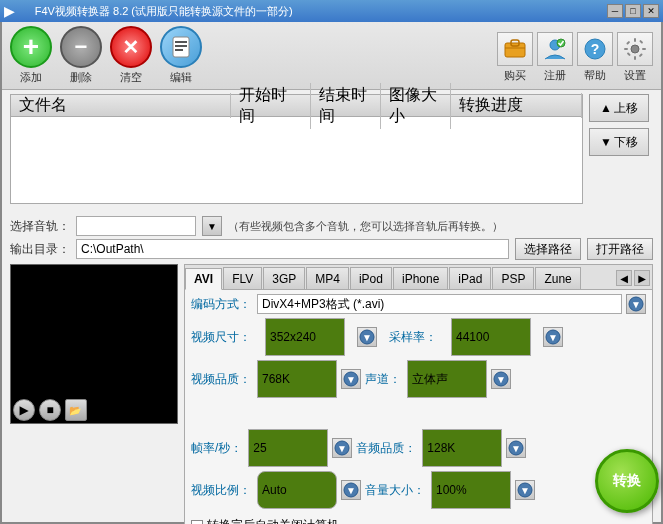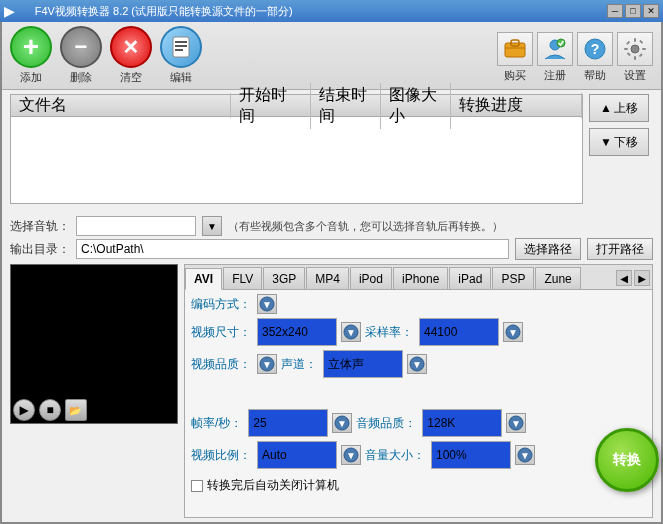--- a/index.html
+++ b/index.html
@@ -179,21 +179,21 @@
       font-weight: bold;
     }
     .tab-nav-btn {
       width: 16px; height: 16px; background: #d0d0d0; border: 1px solid #aaa;
       display: flex; align-items: center; justify-content: center; cursor: pointer;
       font-size: 10px; margin-left: auto; align-self: center;
     }
     .tabs-arrows { display: flex; gap: 2px; margin-left: auto; align-self: center; margin-right: 2px; }
     .setting-label { font-size: 12px; color: #0369a1; white-space: nowrap; padding-right: 2px; }
     .setting-value {
-      background: #1d4ed8; border: 1px solid #aaa; height: 28px;
+      background: #4d7c0f; border: 1px solid #aaa; height: 38px;
       display: flex; align-items: center; padding: 0 4px; font-size: 12px; min-width: 80px;
     }
     .spin-btn {
       width: 20px; height: 20px; background: linear-gradient(to bottom, #e8e8e8, #c8c8c8);
       border: 1px solid #999; display: flex; align-items: center; justify-content: center;
       cursor: pointer; font-size: 10px; color: #4a7aad;
     }
 
     .checkbox-row {
       display: flex; align-items: center; gap: 4px; padding: 4px 6px;
@@ -375,29 +375,32 @@
         <div class="tabs-arrows">
           <div class="tab-nav-btn">◀</div>
           <div class="tab-nav-btn">▶</div>
         </div>
       </div>
 
       <div style="padding: 4px 6px; display: flex; flex-direction: column; gap: 4px;">
 
         <div style="display:flex; align-items:center; gap:4px;">
           <span class="setting-label">编码方式：</span>
-          <div class="spin-btn">
-              <svg width="16" height="16" viewBox="0 0 16 16">
-                <circle cx="8" cy="8" r="7" fill="#4a7aad" stroke="#2a5a8d" stroke-width="1"></circle>
-                <text x="8" y="12" text-anchor="middle" fill="white" font-size="10">▼</text>
-              </svg>
-            </div>
-        </div>
-
-        <div style="display:flex; align-items:center; gap:4px;">
+          <div style="flex:1; background:white; border:1px solid #aaa; height:20px; display:flex; align-items:center; padding: 0 4px; font-size:12px;">
+            <span>DivX4+MP3格式 (*.avi)</span>
+          </div>
+          <div class="spin-btn">
+              <svg width="16" height="16" viewBox="0 0 16 16">
+                <circle cx="8" cy="8" r="7" fill="#4a7aad" stroke="#2a5a8d" stroke-width="1"></circle>
+                <text x="8" y="12" text-anchor="middle" fill="white" font-size="10">▼</text>
+              </svg>
+            </div>
+        </div>
+
+        <div style="display:flex; align-items:center; gap:12px;">
           <span class="setting-label">视频尺寸：</span>
           <div class="setting-value" style="width:75px;">
             <span>352x240</span>
           </div>
           <div class="spin-btn">
               <svg width="16" height="16" viewBox="0 0 16 16">
                 <circle cx="8" cy="8" r="7" fill="#4a7aad" stroke="#2a5a8d" stroke-width="1"></circle>
                 <text x="8" y="12" text-anchor="middle" fill="white" font-size="10">▼</text>
               </svg>
             </div>
@@ -408,20 +411,23 @@
           <div class="spin-btn">
               <svg width="16" height="16" viewBox="0 0 16 16">
                 <circle cx="8" cy="8" r="7" fill="#4a7aad" stroke="#2a5a8d" stroke-width="1"></circle>
                 <text x="8" y="12" text-anchor="middle" fill="white" font-size="10">▼</text>
               </svg>
             </div>
         </div>
 
         <div style="display:flex; align-items:center; gap:4px;">
           <span class="setting-label">视频品质：</span>
+          <div class="setting-value" style="width:75px;">
+            <span>768K</span>
+          </div>
           <div class="spin-btn">
               <svg width="16" height="16" viewBox="0 0 16 16">
                 <circle cx="8" cy="8" r="7" fill="#4a7aad" stroke="#2a5a8d" stroke-width="1"></circle>
                 <text x="8" y="12" text-anchor="middle" fill="white" font-size="10">▼</text>
               </svg>
             </div>
           <span class="setting-label">声道：</span>
           <div class="setting-value" style="width:55px;">
             <span>立体声</span>
           </div>
@@ -451,21 +457,21 @@
           <div class="spin-btn">
               <svg width="16" height="16" viewBox="0 0 16 16">
                 <circle cx="8" cy="8" r="7" fill="#4a7aad" stroke="#2a5a8d" stroke-width="1"></circle>
                 <text x="8" y="12" text-anchor="middle" fill="white" font-size="10">▼</text>
               </svg>
             </div>
         </div>
 
         <div style="display:flex; align-items:center; gap:4px;">
           <span class="setting-label">视频比例：</span>
-          <div class="setting-value" style="width:75px;">
+          <div class="setting-value" style="width:75px;border-radius:8px;">
             <span>Auto</span>
           </div>
           <div class="spin-btn">
               <svg width="16" height="16" viewBox="0 0 16 16">
                 <circle cx="8" cy="8" r="7" fill="#4a7aad" stroke="#2a5a8d" stroke-width="1"></circle>
                 <text x="8" y="12" text-anchor="middle" fill="white" font-size="10">▼</text>
               </svg>
             </div>
           <span class="setting-label">音量大小：</span>
           <div class="setting-value" style="width:55px;">

